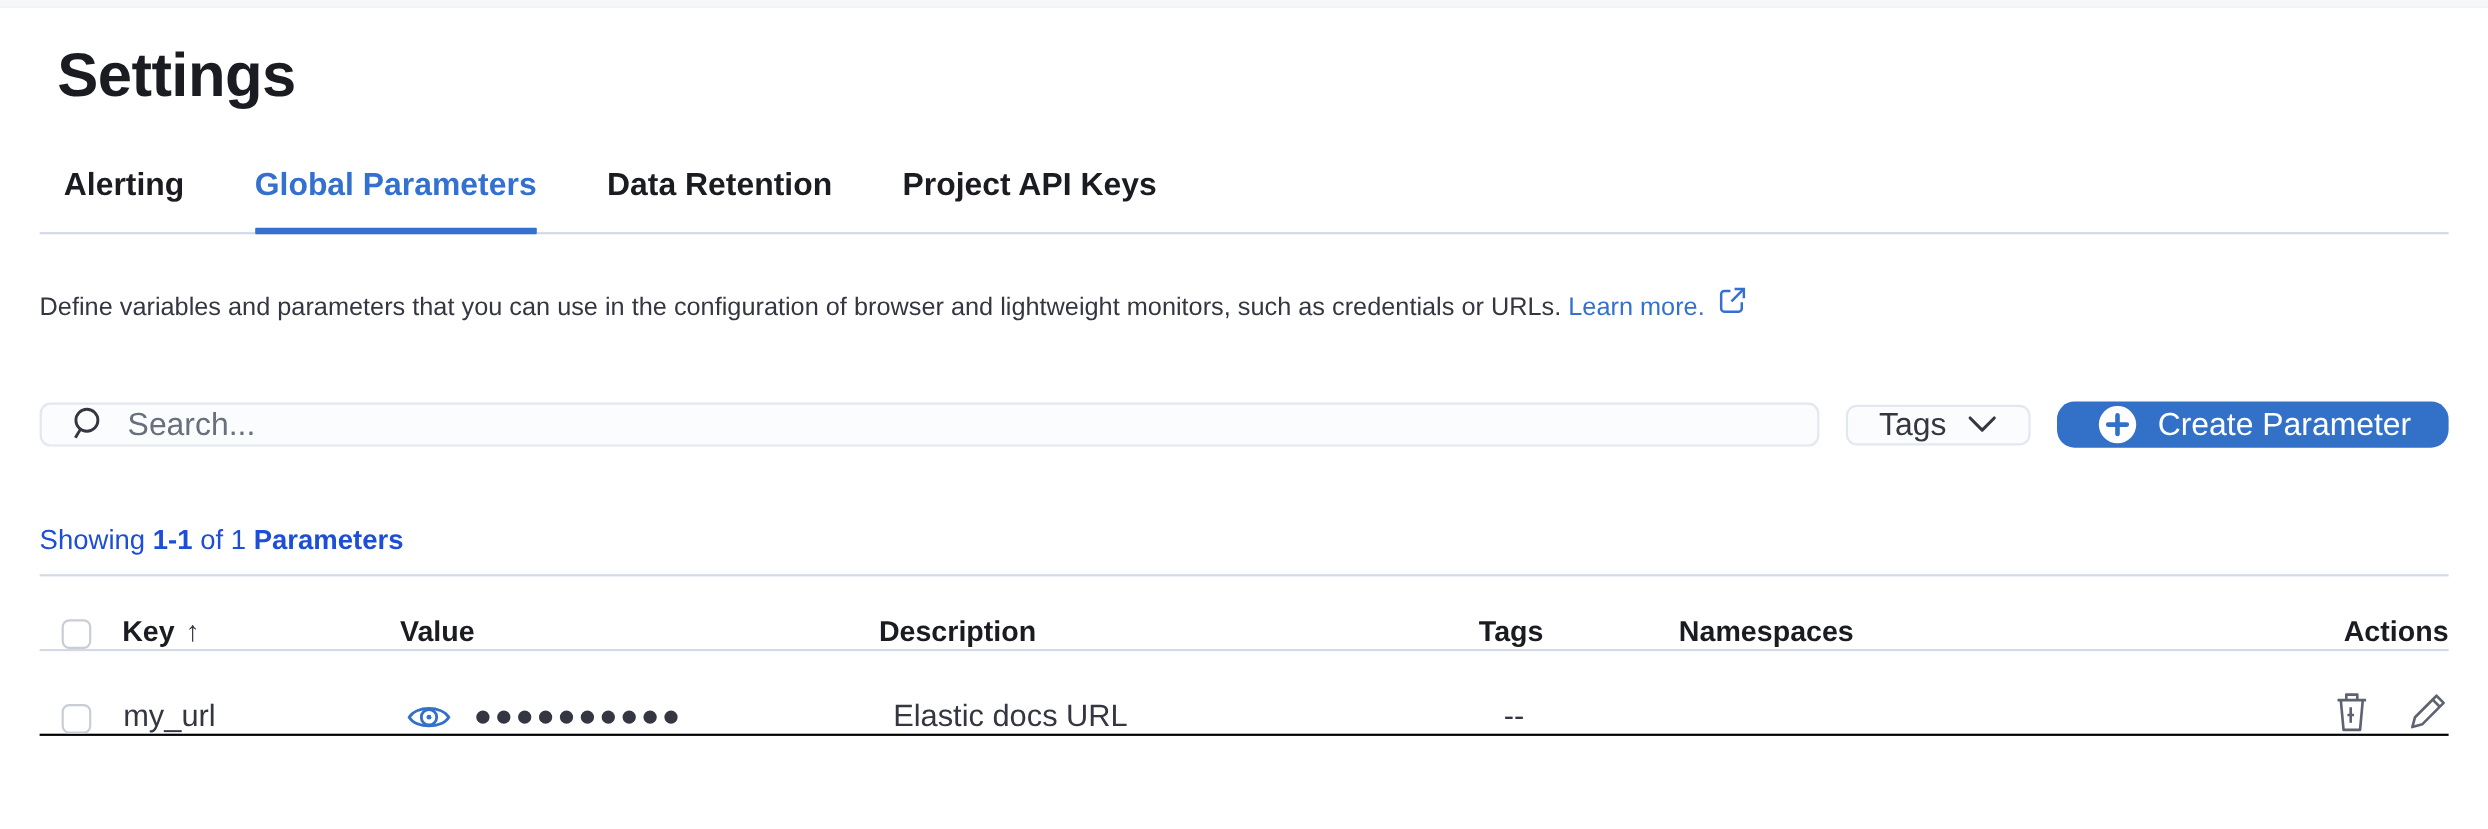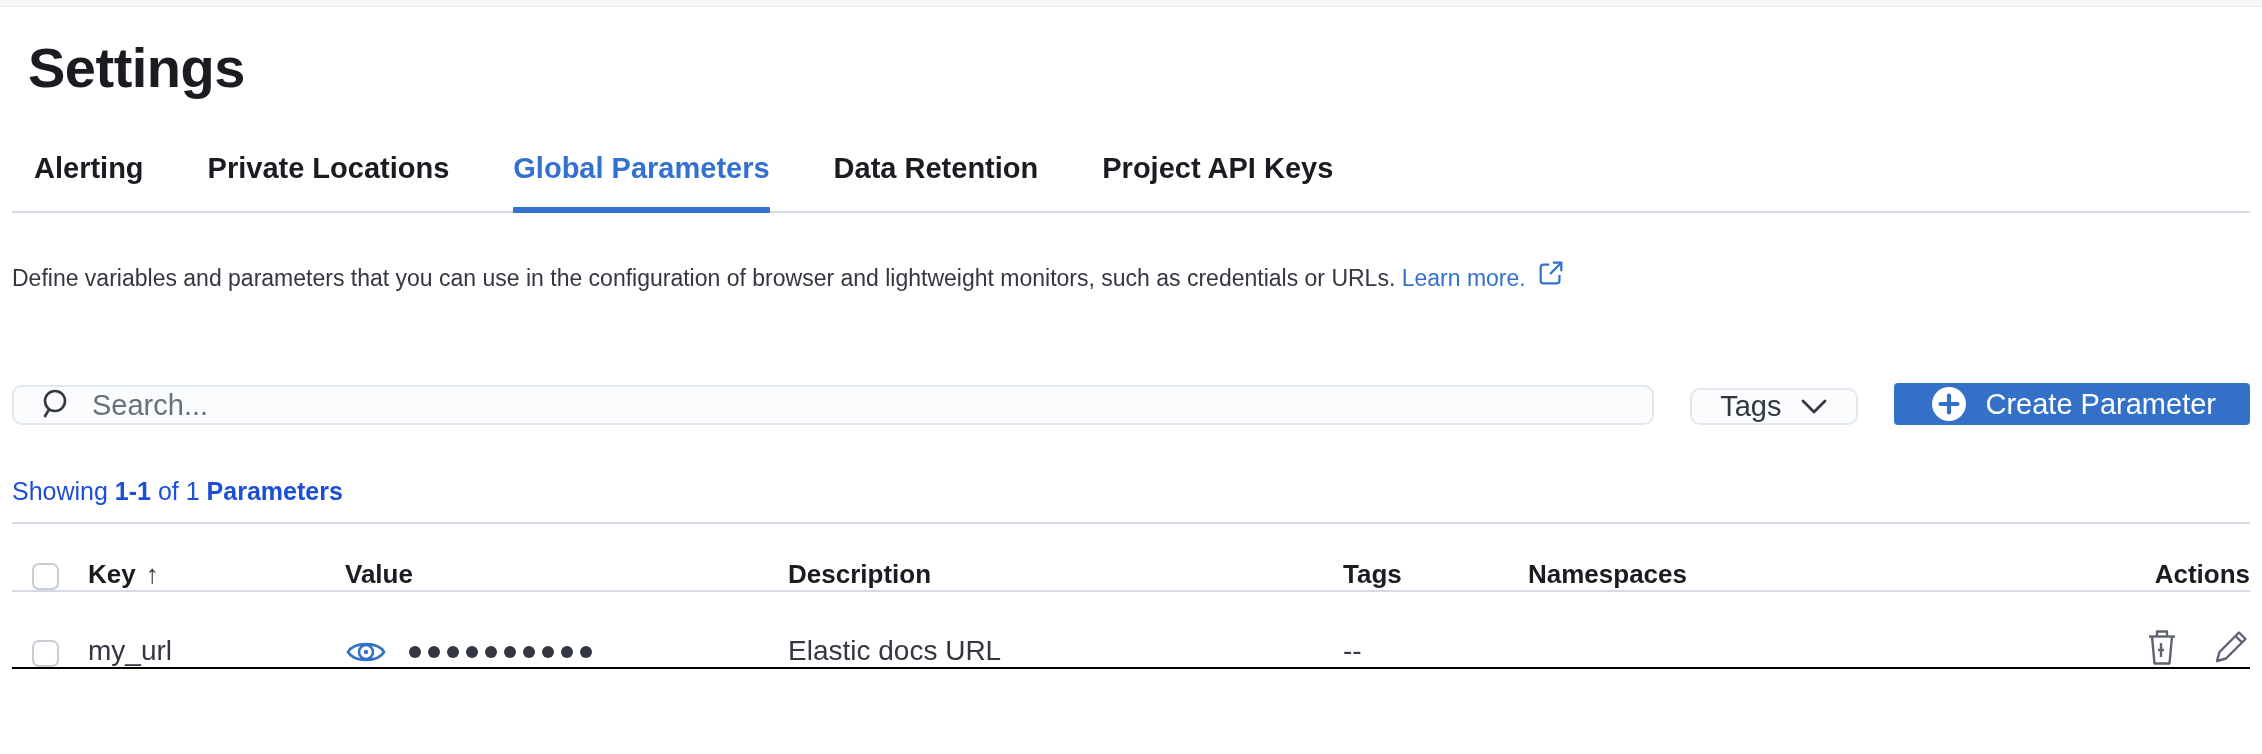--- a/index.html
+++ b/index.html
@@ -10,21 +10,21 @@
     color: #343741;
     overflow: hidden;
     position: relative;
   }
   .top-strip {
     height: 7px; width: 100%;
     background: #f6f7f9;
     border-bottom: 1px solid #eef0f4;
   }
   .page {
-    padding: 0 12px;
+    padding: 0 36px;
   }
   h1.page-title {
     margin: 28px 0 0 16px;
     font-size: 56px;
     font-weight: 700;
     letter-spacing: -0.5px;
     color: #1a1c21;
   }
 
   
@@ -65,23 +65,23 @@
   .description a.learn-more {
     color: #3370cf;
     text-decoration: none;
     cursor: pointer;
   }
   .ext-icon { margin-left: 10px; vertical-align: -2px; }
 
   
   .toolbar {
     display: flex;
-    gap: 36px;
+    gap: 24px;
     margin-top: 44px;
-    align-items: flex-end;
+    align-items: center;
     height: 78px;
   }
   .search-box {
     flex: 1;
     display: flex;
     align-items: center;
     gap: 20px;
     background: #fbfcfd;
     border: 2px solid #e3e8f0;
     border-radius: 10px;
@@ -110,21 +110,21 @@
     color: #343741;
     cursor: pointer;
     font-family: inherit;
   }
   .create-btn {
     display: flex;
     align-items: center;
     gap: 16px;
     background: #3371c9;
     border: none;
-    border-radius: 4px;
+    border-radius: 16px;
     padding: 0 34px;
     font-size: 29px;
     font-weight: 500;
     color: #fff;
     cursor: pointer;
     font-family: inherit;
   }
 
   
   .summary {
@@ -204,21 +204,20 @@
 <body>
 
 <div class="top-strip"></div>
 
 <div class="page">
 
   <h1 class="page-title">Settings</h1>
 
   <div class="tabs" id="tab-bar">
       <div class="tab">Alerting</div>
-      <div class="tab">Private Locations</div>
       <div class="tab active">Global Parameters</div>
       <div class="tab">Data Retention</div>
       <div class="tab">Project API Keys</div>
     </div>
 
   <p class="description">
     <span>Define variables and parameters that you can use in the configuration of browser and lightweight monitors, such as credentials or URLs.</span>
     <a class="learn-more"><span>Learn more.</span><svg class="ext-icon" width="30" height="30" viewBox="0 0 32 32" fill="none" stroke="#3370cf" stroke-width="2.4">
           <path d="M14 7 H8 a3 3 0 0 0 -3 3 v14 a3 3 0 0 0 3 3 h14 a3 3 0 0 0 3 -3 v-6"></path>
           <path d="M18 5 h9 v9"></path>

